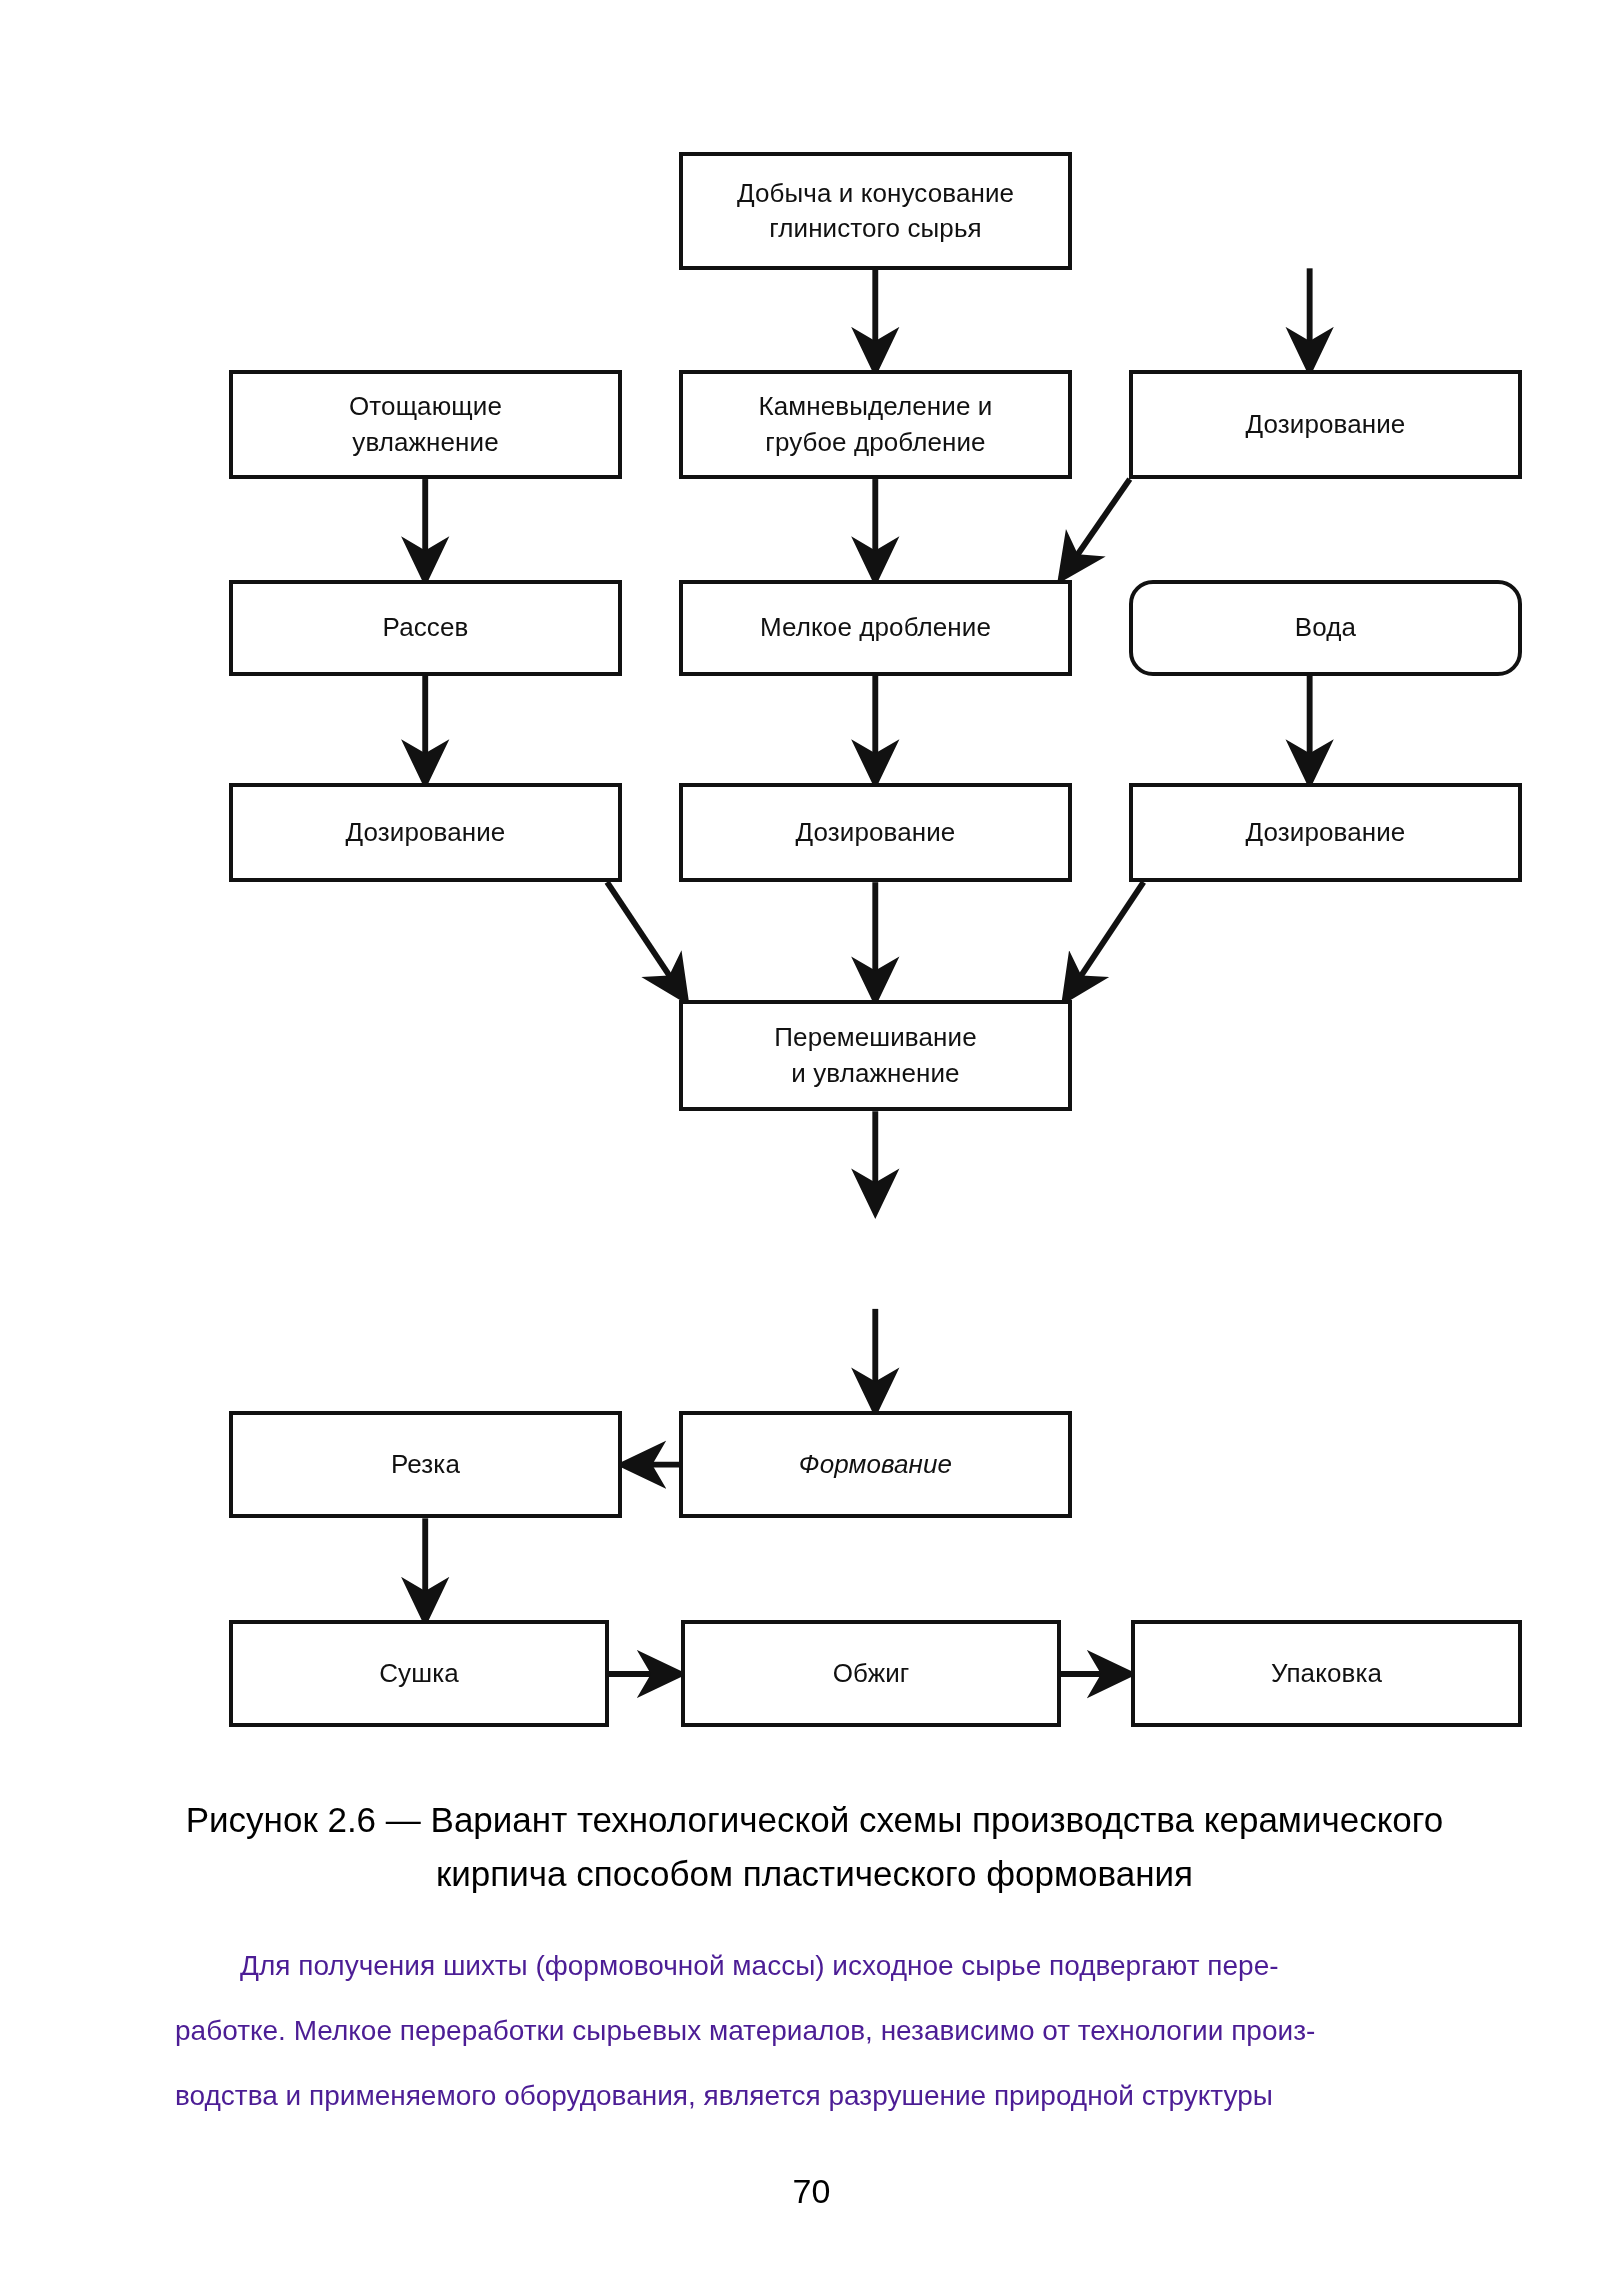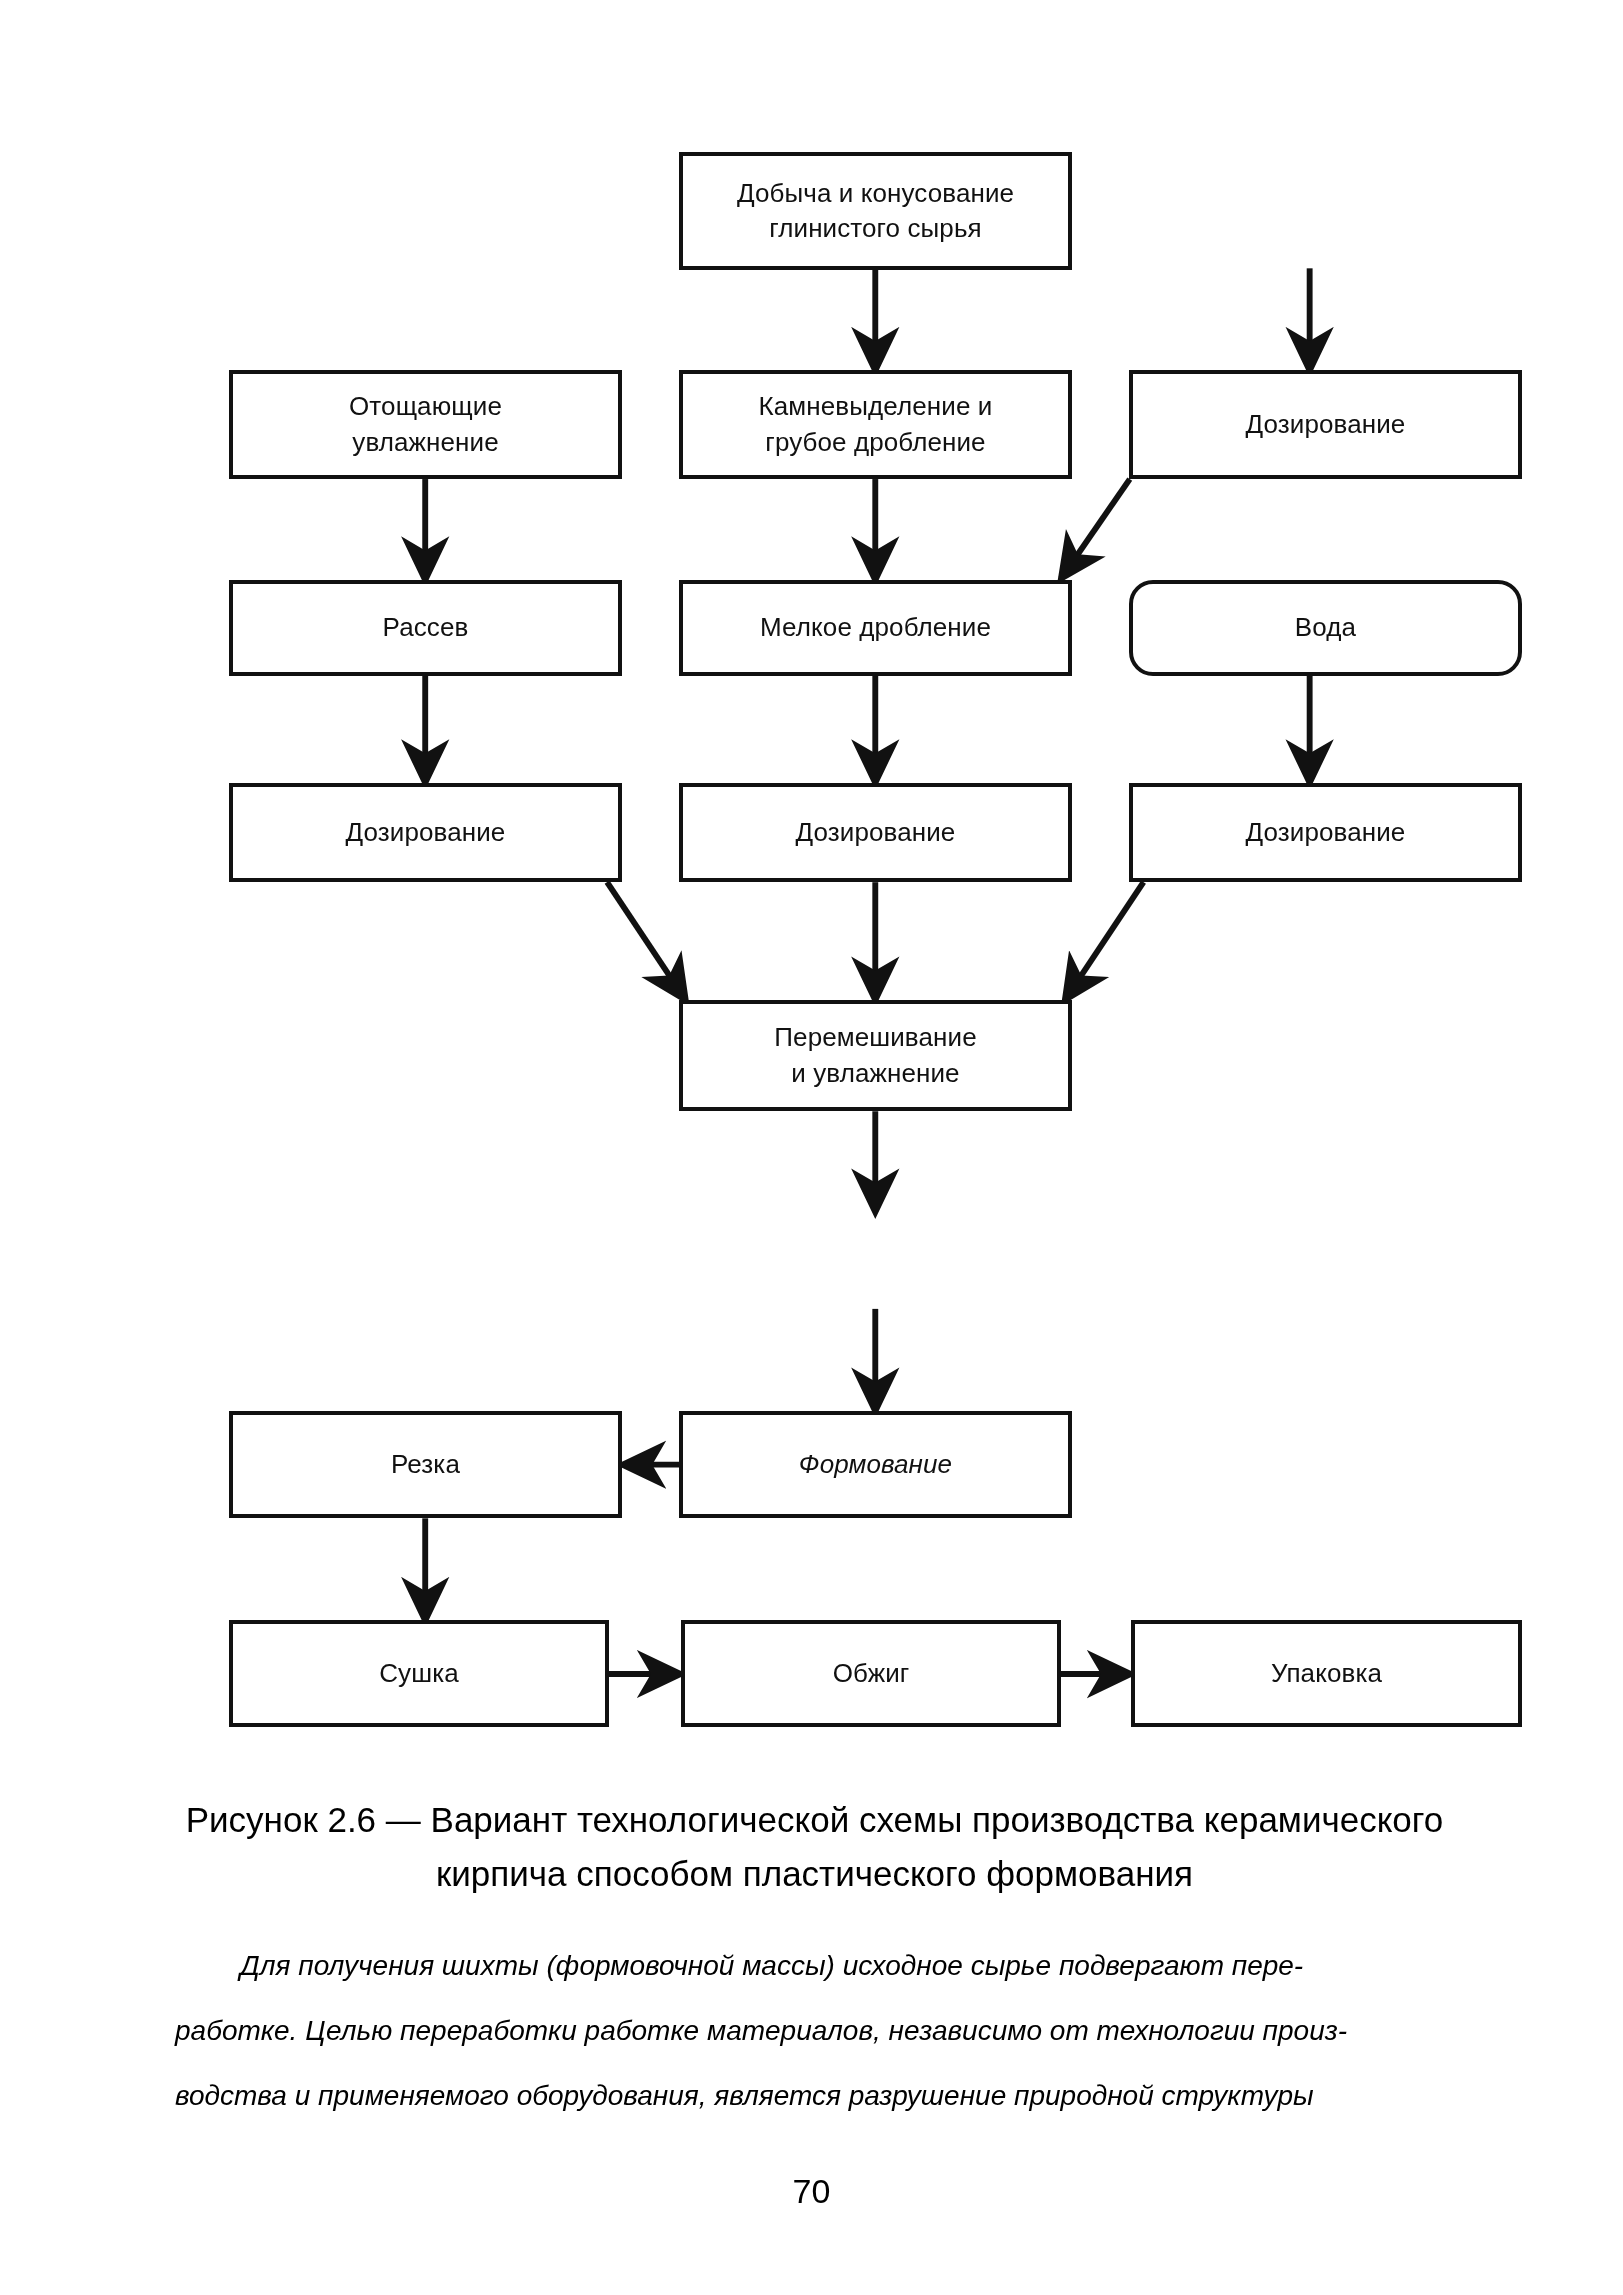--- a/index.html
+++ b/index.html
@@ -71,22 +71,21 @@
   }
 
   
   #body-text {
     position: absolute;
     left: 175px;
     top: 1934px;
     width: 1279px;
     font-size: 28px;
     line-height: 2.32;
-    color: #000000;
-    font-style: italic;
+    color: #4c1d95;
   }
   #body-text .p-line {
     display: block;
     white-space: nowrap;
   }
 
   
   #page-number {
     position: absolute;
     left: 0;
@@ -206,18 +205,18 @@
 
 </div>
 
 <div id="caption">
   <span class="cap-line">Рисунок 2.6 — Вариант технологической схемы производства керамического</span>
   <span class="cap-line">кирпича способом пластического формования</span>
 </div>
 
 <div id="body-text">
   <span class="p-line" style="padding-left: 65px;">Для получения шихты (формовочной массы) исходное сырье подвергают пере-</span>
-  <span class="p-line">работке. Целью переработки работке материалов, независимо от технологии произ-</span>
+  <span class="p-line">работке. Мелкое переработки сырьевых материалов, независимо от технологии произ-</span>
   <span class="p-line">водства и применяемого оборудования, является разрушение природной структуры</span>
 </div>
 
 <div id="page-number">70</div>
 
 
 </body></html>

